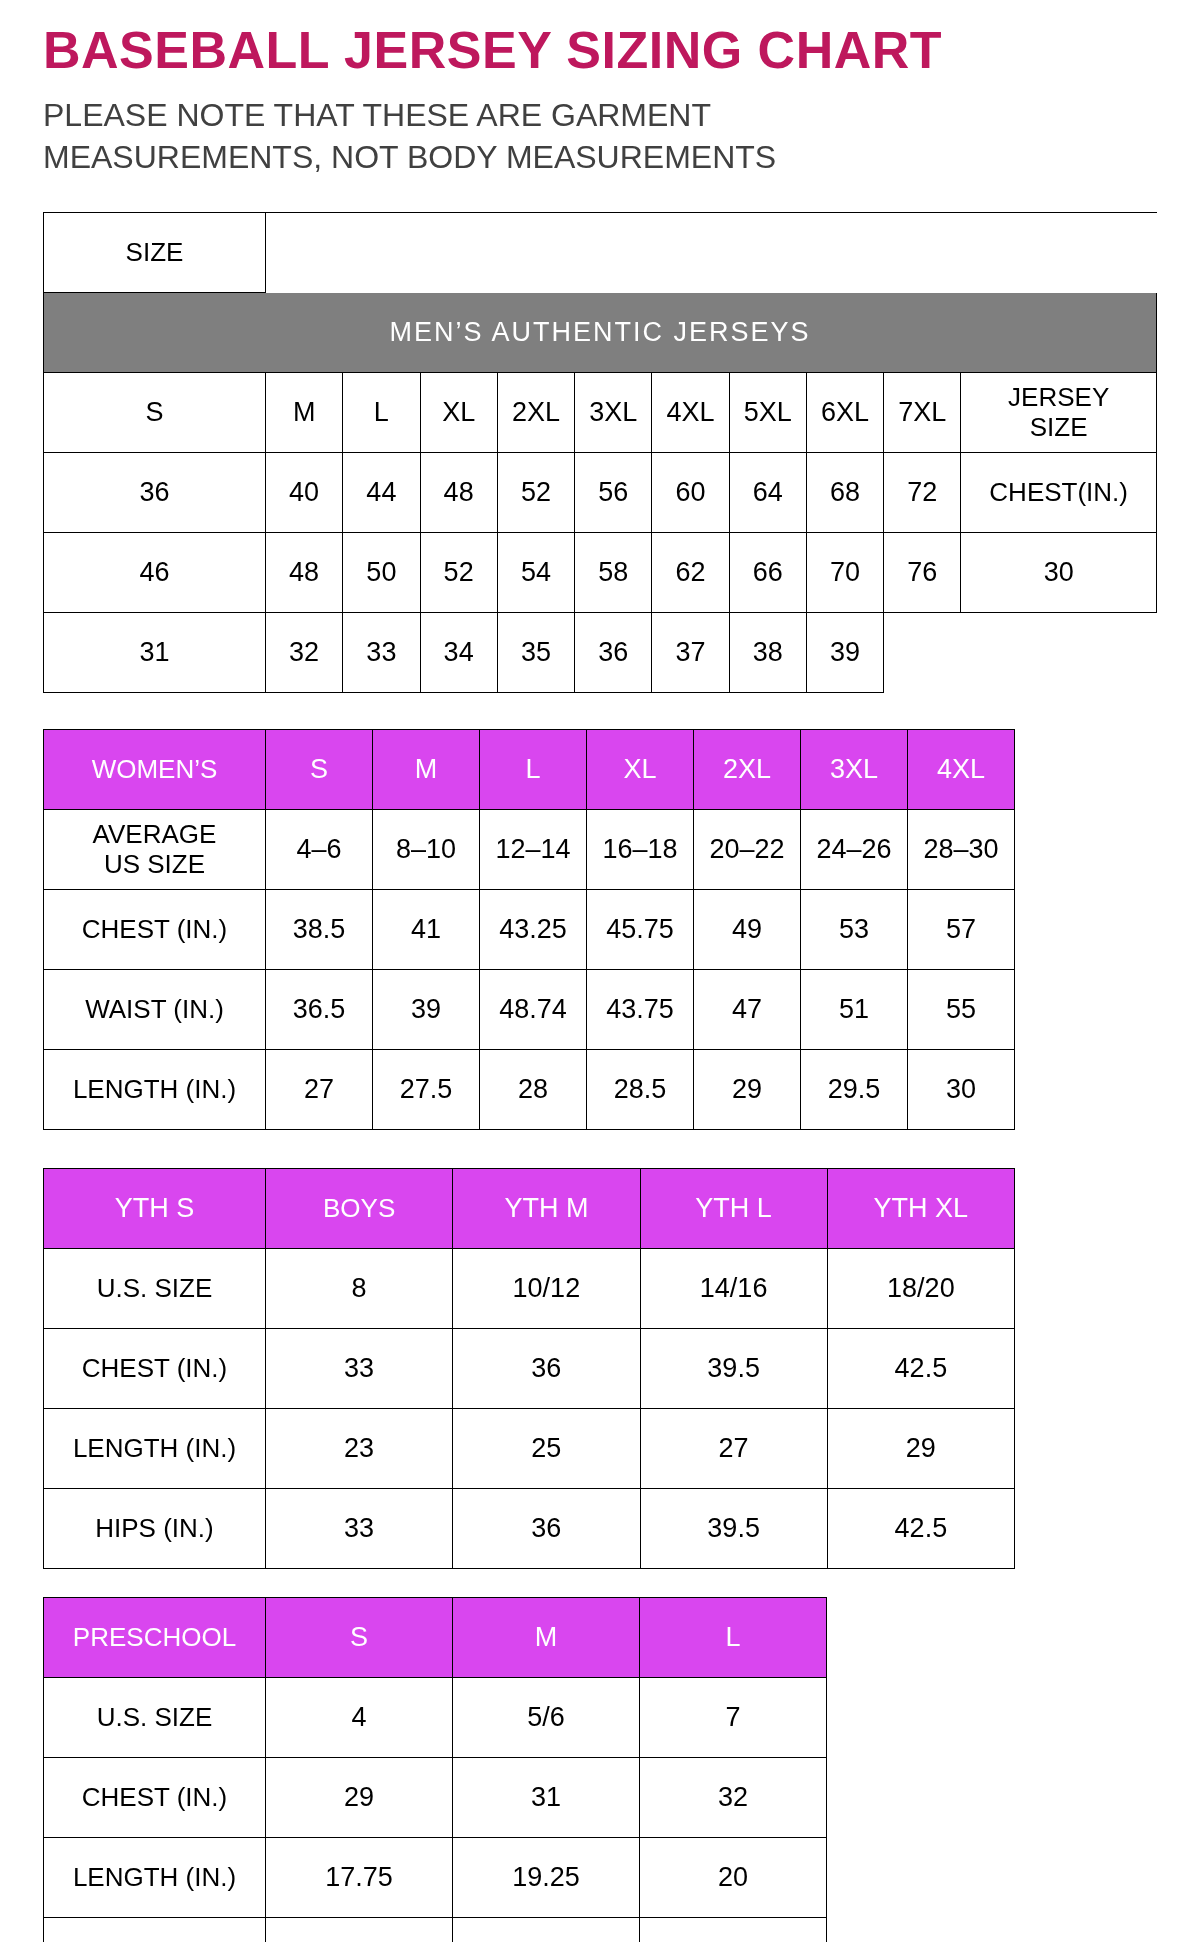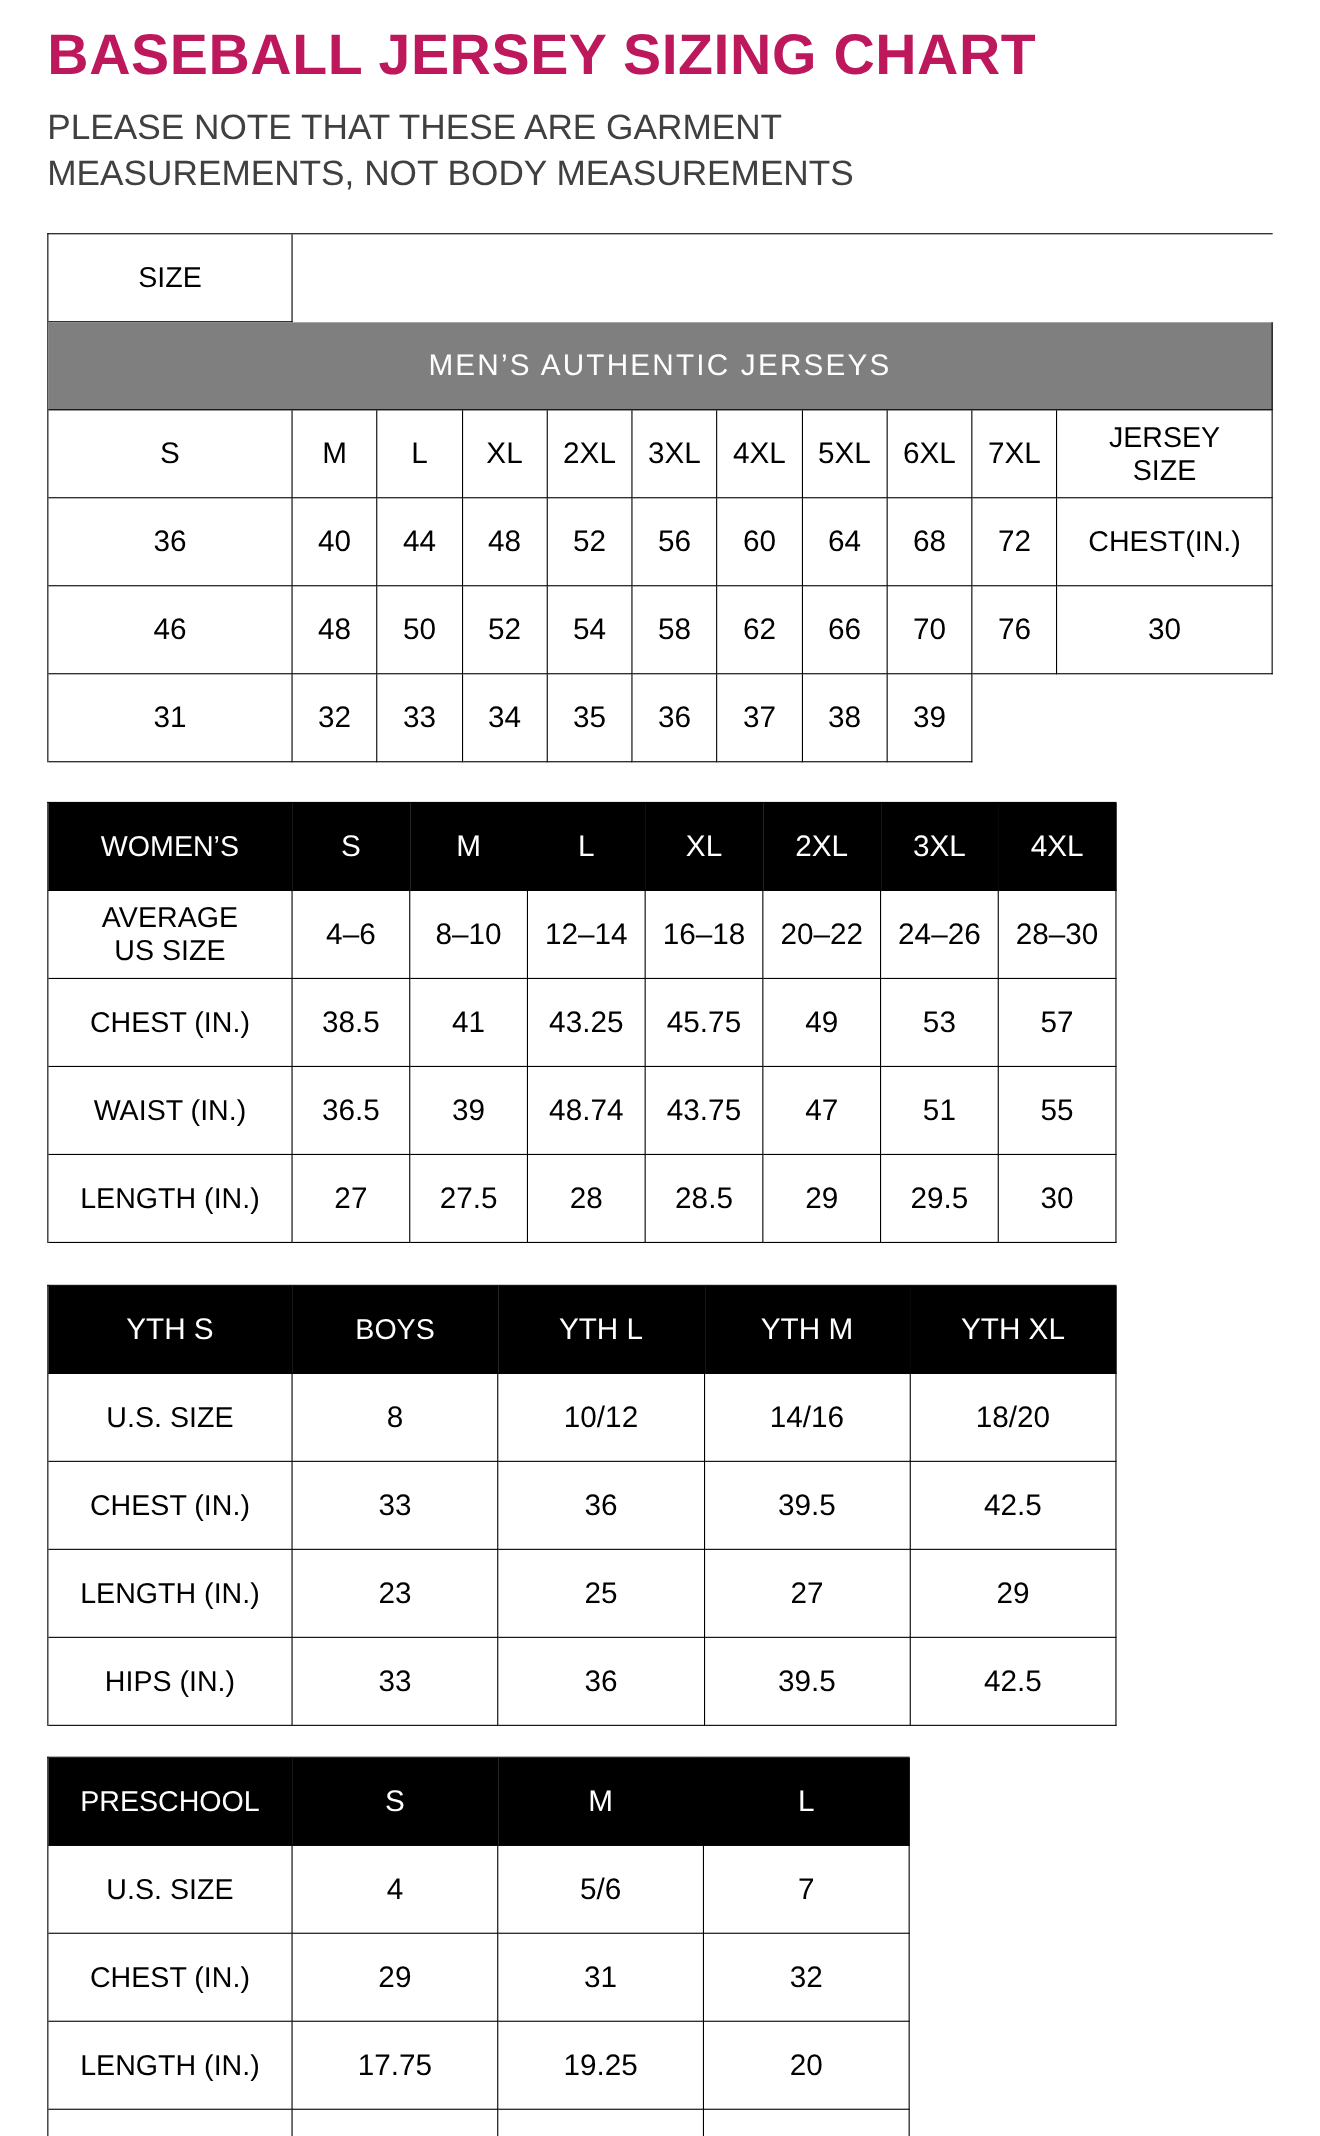--- a/index.html
+++ b/index.html
@@ -43,21 +43,21 @@
     min-height:80px;
     display:flex;
     align-items:center;
     justify-content:center;
     text-align:center;
     font-size:27px;
     padding:4px 6px;
     line-height:1.15;
   }
   .tbl .rowlabel { font-size:26px; padding:4px 28px; }
-  .tbl .gray { background:#000000; color:#fff; }
+  .tbl .gray { background:#d946ef; color:#fff; }
   .banner {
     grid-column:1 / -1;
     min-height:86px;
     font-size:34px;
     letter-spacing:2px;
     background:#7f7f7f;
     color:#fff;
   }
 
   .mens      { margin-top:34px; width:1114px; grid-template-columns:222px repeat(10, 1fr); }
@@ -167,22 +167,22 @@
     <div class="cell">28</div>
     <div class="cell">28.5</div>
     <div class="cell">29</div>
     <div class="cell">29.5</div>
     <div class="cell">30</div>
   </section>
 
   <section class="tbl boys">
     <div class="cell gray">YTH S</div>
     <div class="cell gray rowlabel">BOYS</div>
+    <div class="cell gray">YTH M</div>
     <div class="cell gray">YTH L</div>
-    <div class="cell gray">YTH M</div>
     <div class="cell gray">YTH XL</div>
 
     <div class="cell rowlabel">U.S. SIZE</div>
     <div class="cell">8</div>
     <div class="cell">10/12</div>
     <div class="cell">14/16</div>
     <div class="cell">18/20</div>
 
     <div class="cell rowlabel">CHEST (IN.)</div>
     <div class="cell">33</div>

